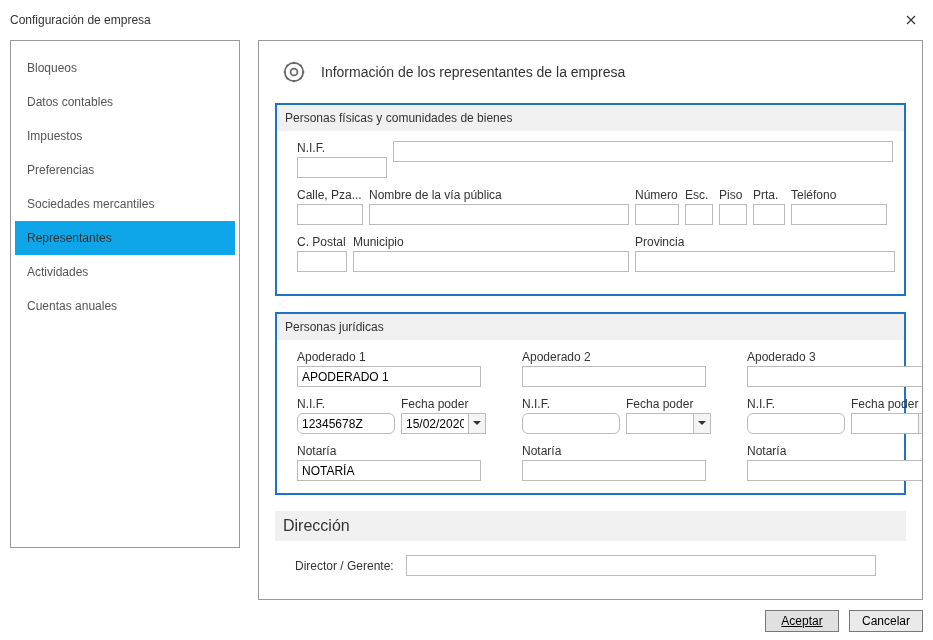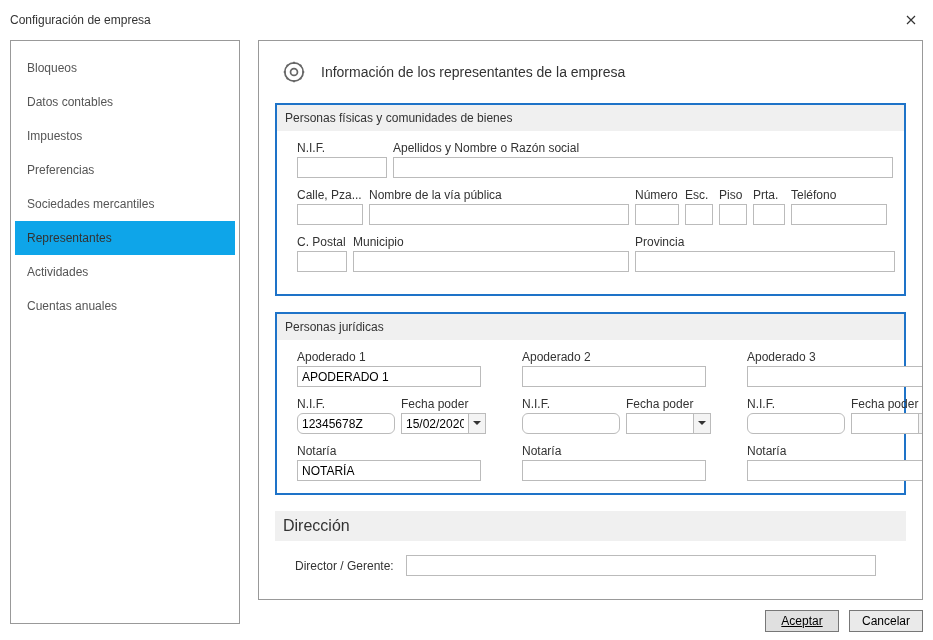--- a/index.html
+++ b/index.html
@@ -5,21 +5,21 @@
     * { box-sizing: border-box; margin: 0; padding: 0; font-family: "Segoe UI", Tahoma, sans-serif; font-size: 12px; }
     body { background: #fff; width: 933px; height: 640px; position: relative; color: #333; }
 
     .titlebar { display: flex; justify-content: space-between; align-items: center; padding: 8px 10px 8px 10px; }
     .titlebar .title { font-size: 12px; color: #333; }
     .titlebar .close { width: 24px; height: 24px; display: flex; align-items: center; justify-content: center; cursor: pointer; }
     .titlebar .close svg { width: 10px; height: 10px; }
 
     .body { display: flex; gap: 18px; padding: 0 10px; }
 
-    .sidebar { width: 230px; height: 584px; border: 1px solid #999; padding: 10px 4px; background: #fff; }
+    .sidebar { width: 230px; height: 508px; border: 1px solid #999; padding: 10px 4px; background: #fff; }
     .sidebar-item { padding: 10px 12px; cursor: pointer; color: #555; }
     .sidebar-item.active { background: #0ea5e9; color: #333; }
 
     .main { flex: 1; height: 560px; border: 1px solid #999; padding: 18px 16px 12px 16px; overflow: hidden; }
 
     .page-header { display: flex; align-items: center; gap: 14px; margin-bottom: 18px; padding-left: 6px; }
     .page-header .gear { width: 26px; height: 26px; color: #666; }
     .page-header .ptitle { font-size: 14px; color: #333; }
 
     .groupbox { border: 2px solid #1e73c8; margin-bottom: 16px; padding-bottom: 12px; }
@@ -108,21 +108,20 @@
     <div class="groupbox">
       <div class="gtitle">Personas físicas y comunidades de bienes</div>
       <div class="gbody">
 
         <div class="row">
           <div class="field">
               <label>N.I.F.</label>
               <input class="w-nif" value="" style="">
             </div>
           <div class="field">
-              <label>Apellidos y Nombre o Razón social</label>
               <input class="w-razon" value="" style="">
             </div>
         </div>
 
         <div class="row">
           <div class="field">
               <label>Calle, Pza...</label>
               <input class="w-callepza" value="" style="">
             </div>
           <div class="field">

